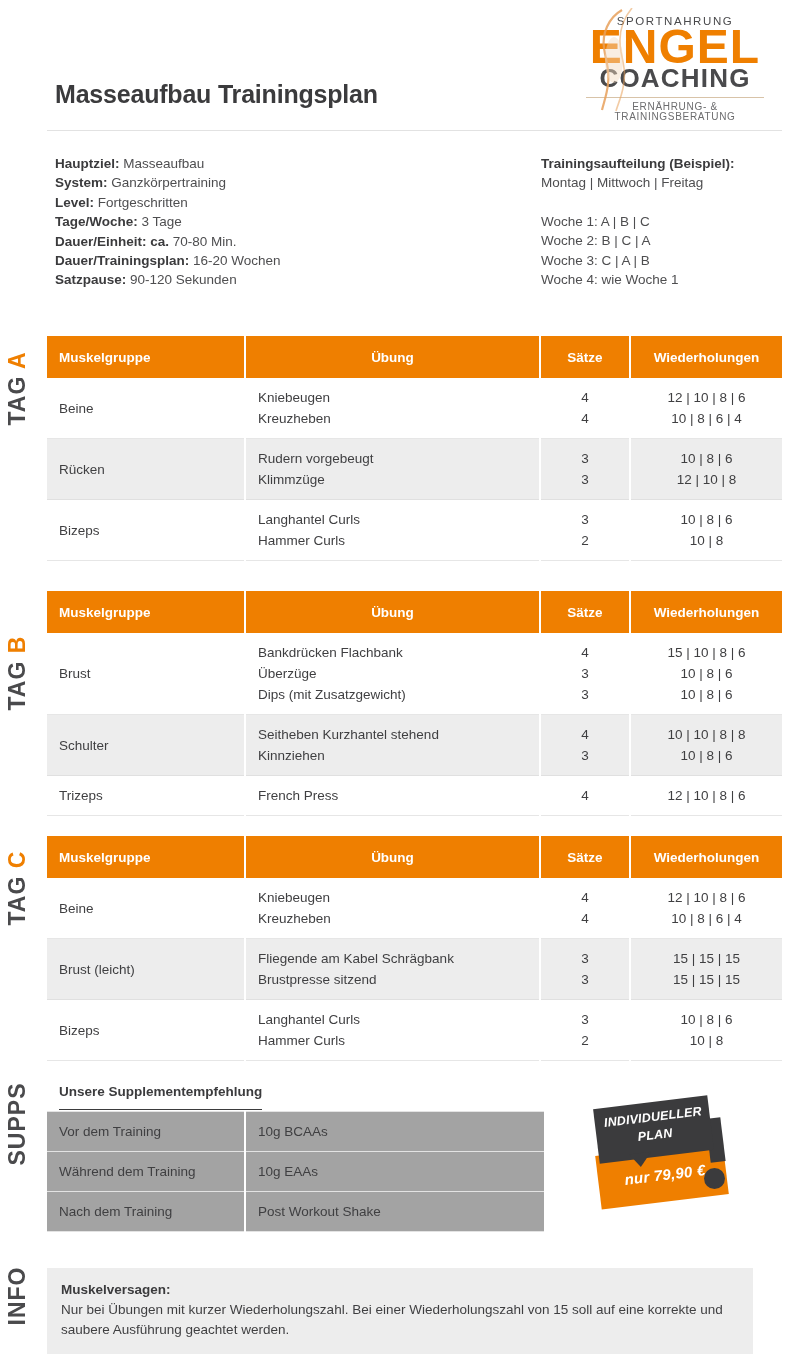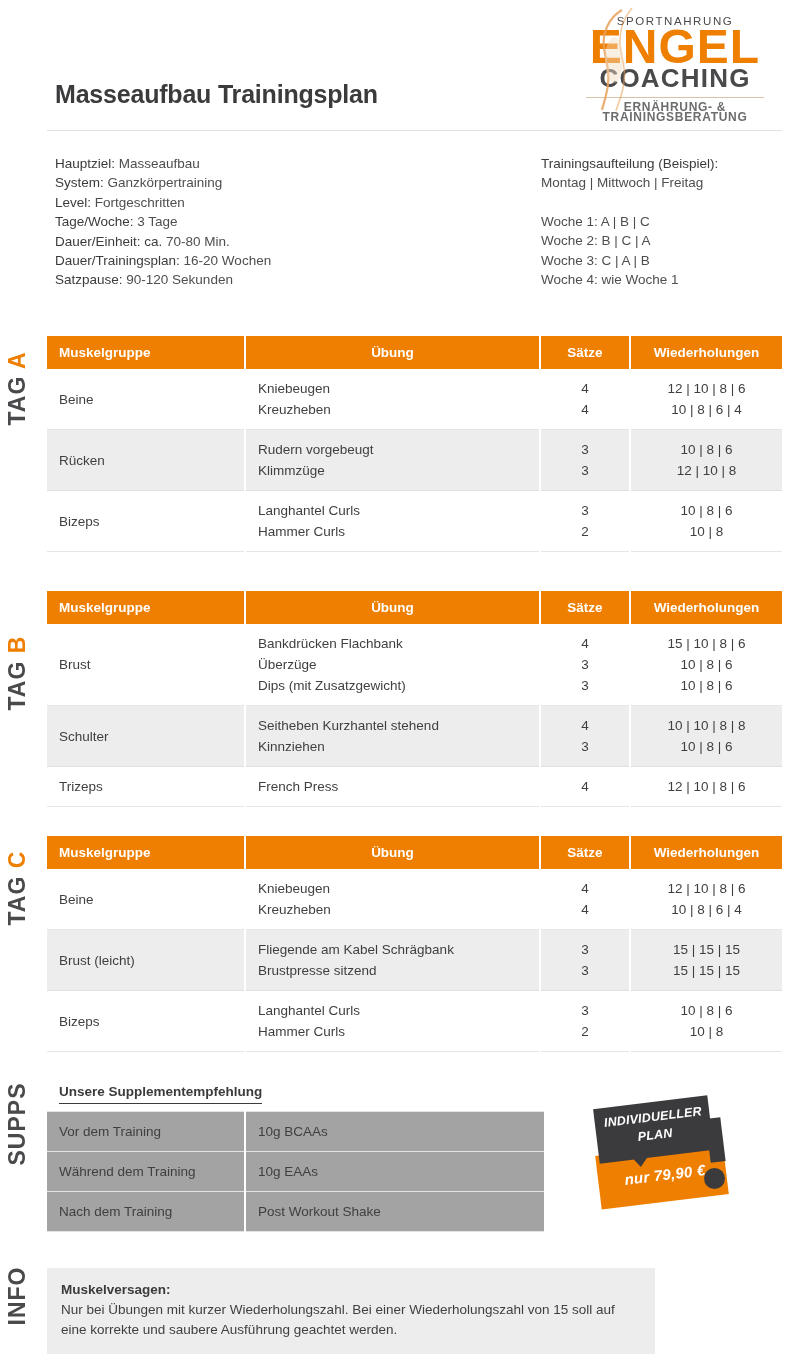--- a/index.html
+++ b/index.html
@@ -49,25 +49,24 @@
     letter-spacing: 1.2px;
     color: #4a4a4c;
     line-height: 27px;
   }
   .logo-rule {
     height: 1px;
     background: #d8c3a8;
     margin: 5px 6px 4px 6px;
   }
   .logo-sub {
-    font-size: 12px;
+    font-size: 10px;
     letter-spacing: 0.7px;
     color: #6c6c6e;
     line-height: 10px;
-    font-weight: bold;
   }
   .logo-fig {
     position: absolute;
     left: 12px;
     top: -6px;
     width: 58px;
     height: 104px;
   }
 
   .title {
@@ -103,21 +102,21 @@
     font-size: 13.5px;
     line-height: 19.4px;
   }
   .meta-right {
     position: absolute;
     left: 541px;
     top: 0;
     font-size: 13.5px;
     line-height: 19.4px;
   }
-  .meta b { font-weight: 400; color: #3b3b3d; }
+  .meta b { font-weight: 700; color: #3b3b3d; }
   .meta .val { color: #4e4e50; }
   .meta .spacer { height: 19px; }
 
   
   .side-label {
     position: absolute;
     left: 0;
     width: 34px;
     text-align: center;
     font-size: 23px;
@@ -140,21 +139,21 @@
     width: 735px;
     border-collapse: collapse;
     table-layout: fixed;
     font-size: 13.5px;
   }
   .tbl th {
     background: #ef7f00;
     color: #ffffff;
     font-weight: 700;
     font-size: 13.5px;
-    height: 33px;
+    height: 42px;
     border-right: 2px solid #ffffff;
     padding: 0 12px;
   }
   .tbl th:last-child { border-right: none; }
   .tbl th.c-muskel { text-align: left; }
   .tbl th.c-ueb,
   .tbl th.c-saetze,
   .tbl th.c-wdh { text-align: center; }
 
   .tbl td {
@@ -197,21 +196,21 @@
   }
   .supps tr.head td {
     background: #ffffff;
     font-weight: 700;
     color: #3b3b3d;
     padding-top: 14px;
     padding-bottom: 12px;
   }
   .supps tr.head td span {
     border-bottom: 1.5px solid #3b3b3d;
-    padding-bottom: 4px;
+    padding-bottom: 10px;
   }
   .supps tr.row td { background: #a3a3a3; border-right: 2px solid #ffffff; }
   .supps tr.row td:last-child { border-right: none; }
   col.w-sp1 { width: 198px; }
   col.w-sp2 { width: 299px; }
 
   
   .badge {
     position: absolute;
     left: 596px;
@@ -290,21 +289,21 @@
     width: 21px;
     height: 21px;
     border-radius: 50%;
     background: #3b3b3d;
   }
 
   
   .info {
     position: absolute;
     left: 47px;
-    width: 608px;
+    width: 706px;
     background: #ededed;
     font-size: 13.5px;
     line-height: 20px;
     padding: 12px 14px 14px 14px;
     box-sizing: border-box;
     color: #3f3f41;
   }
   .info b { font-weight: 700; color: #3b3b3d; }
 </style>
 </head>

